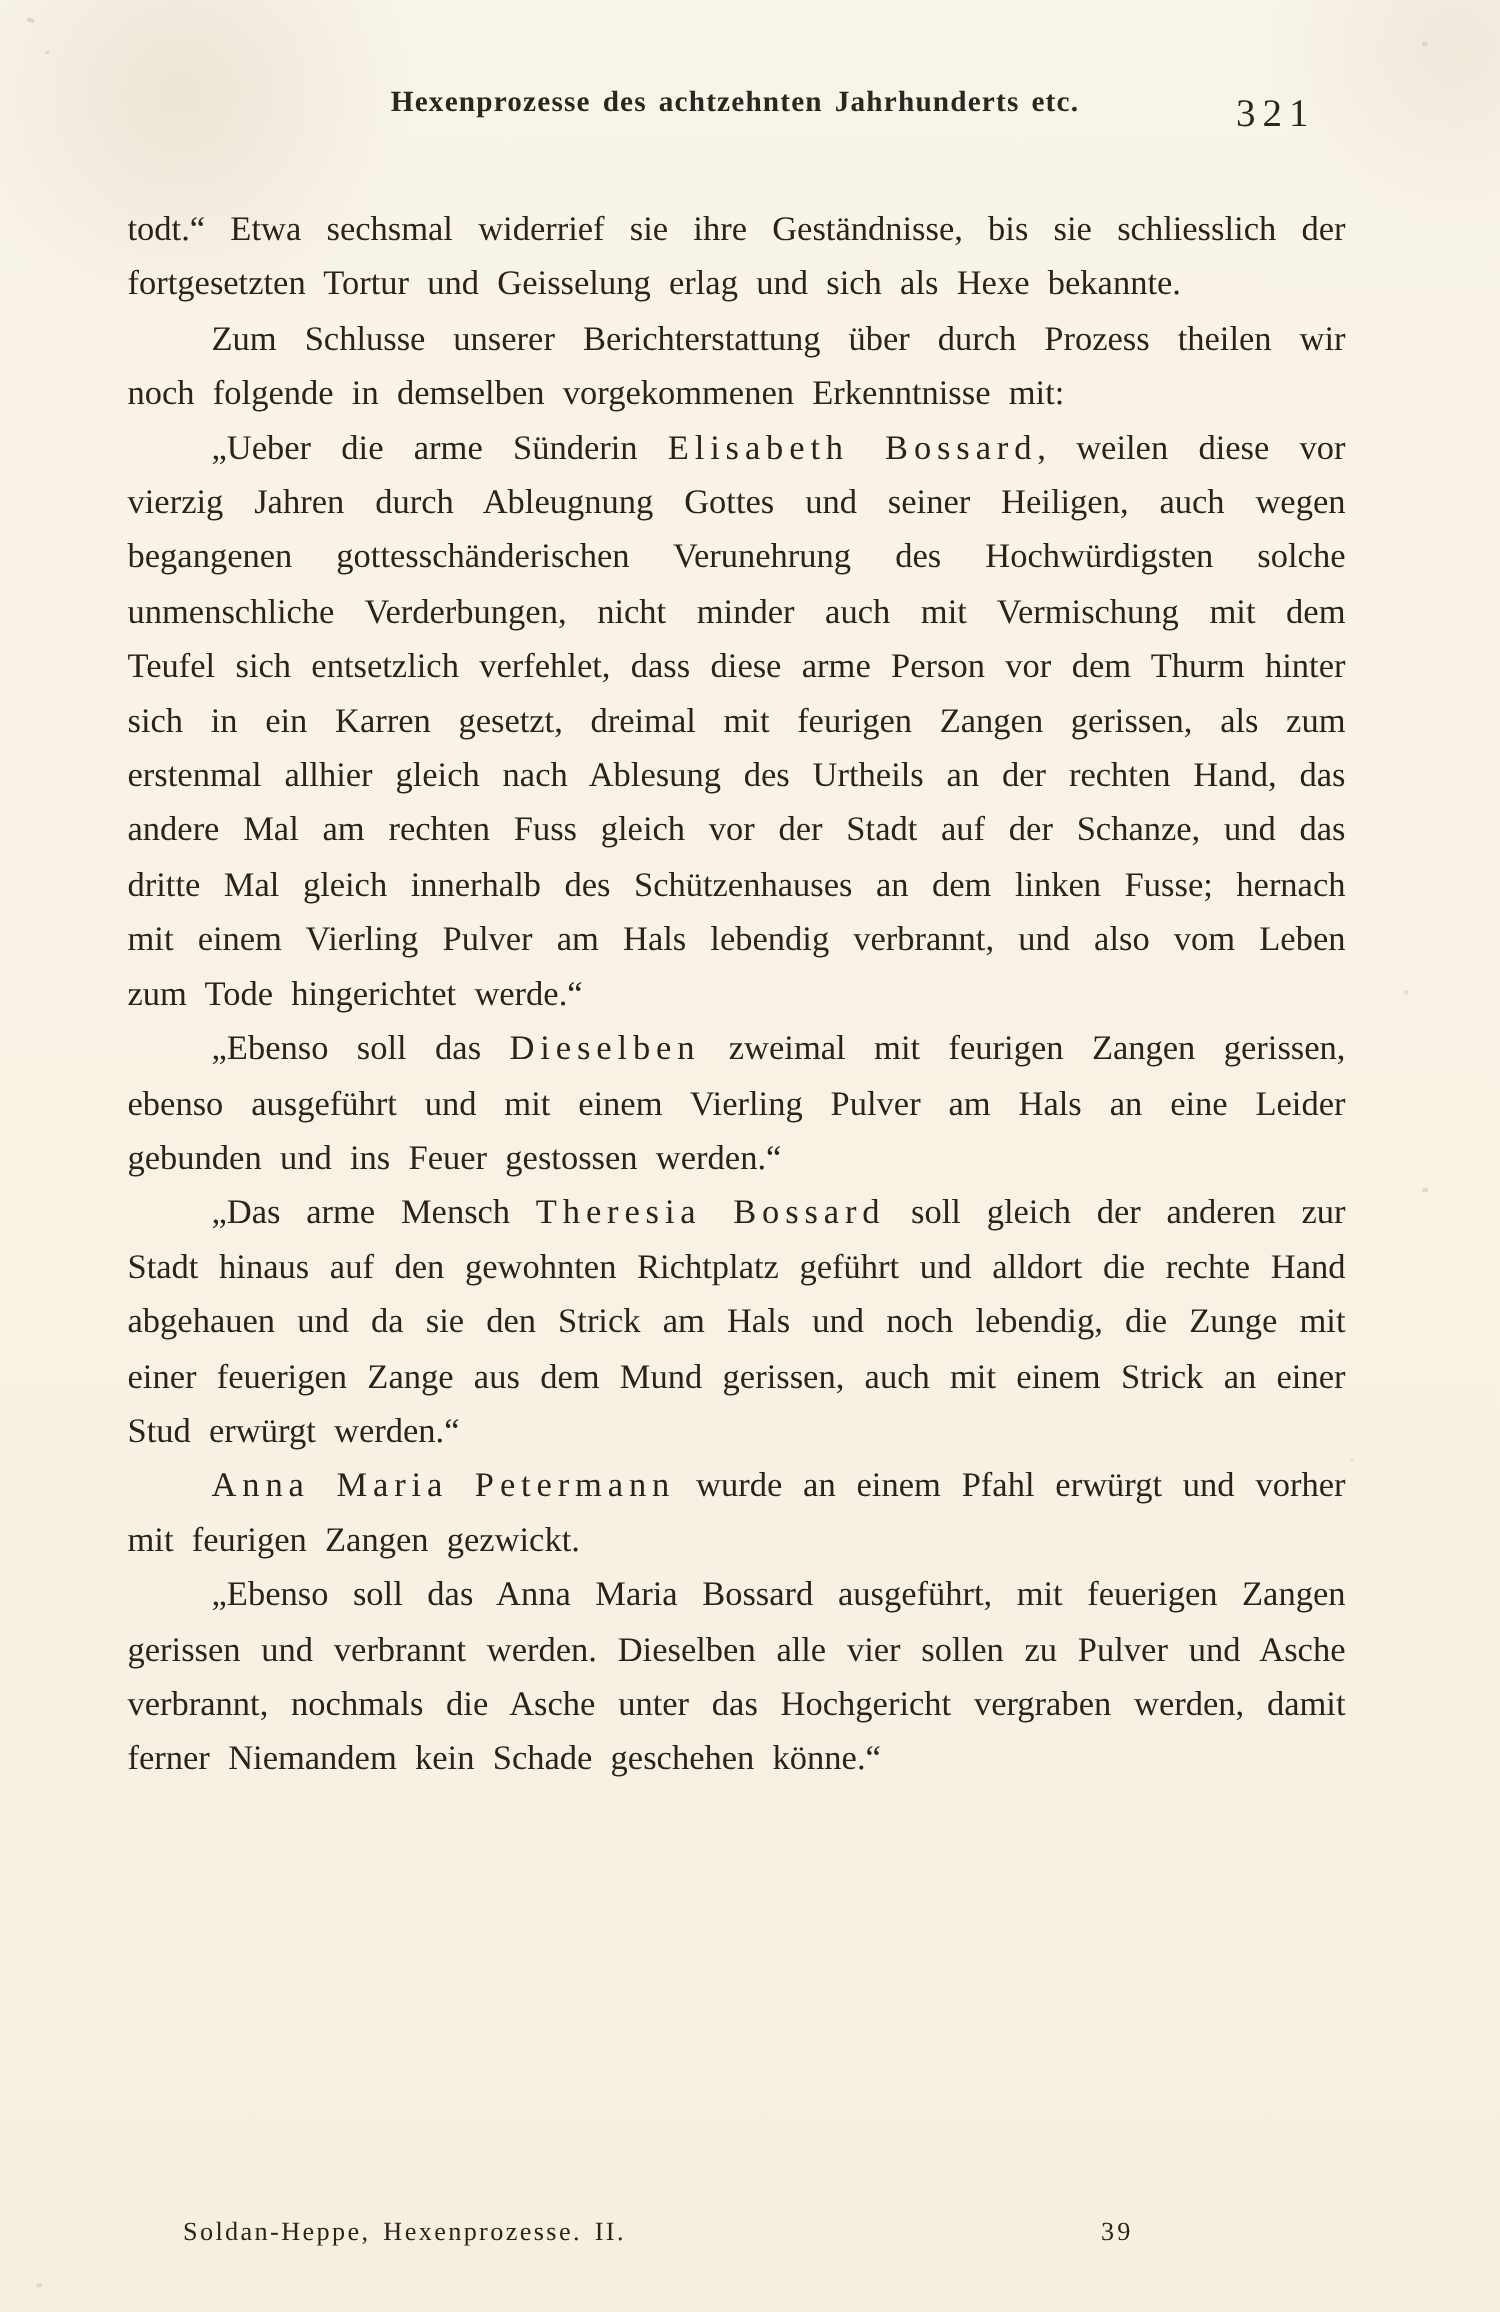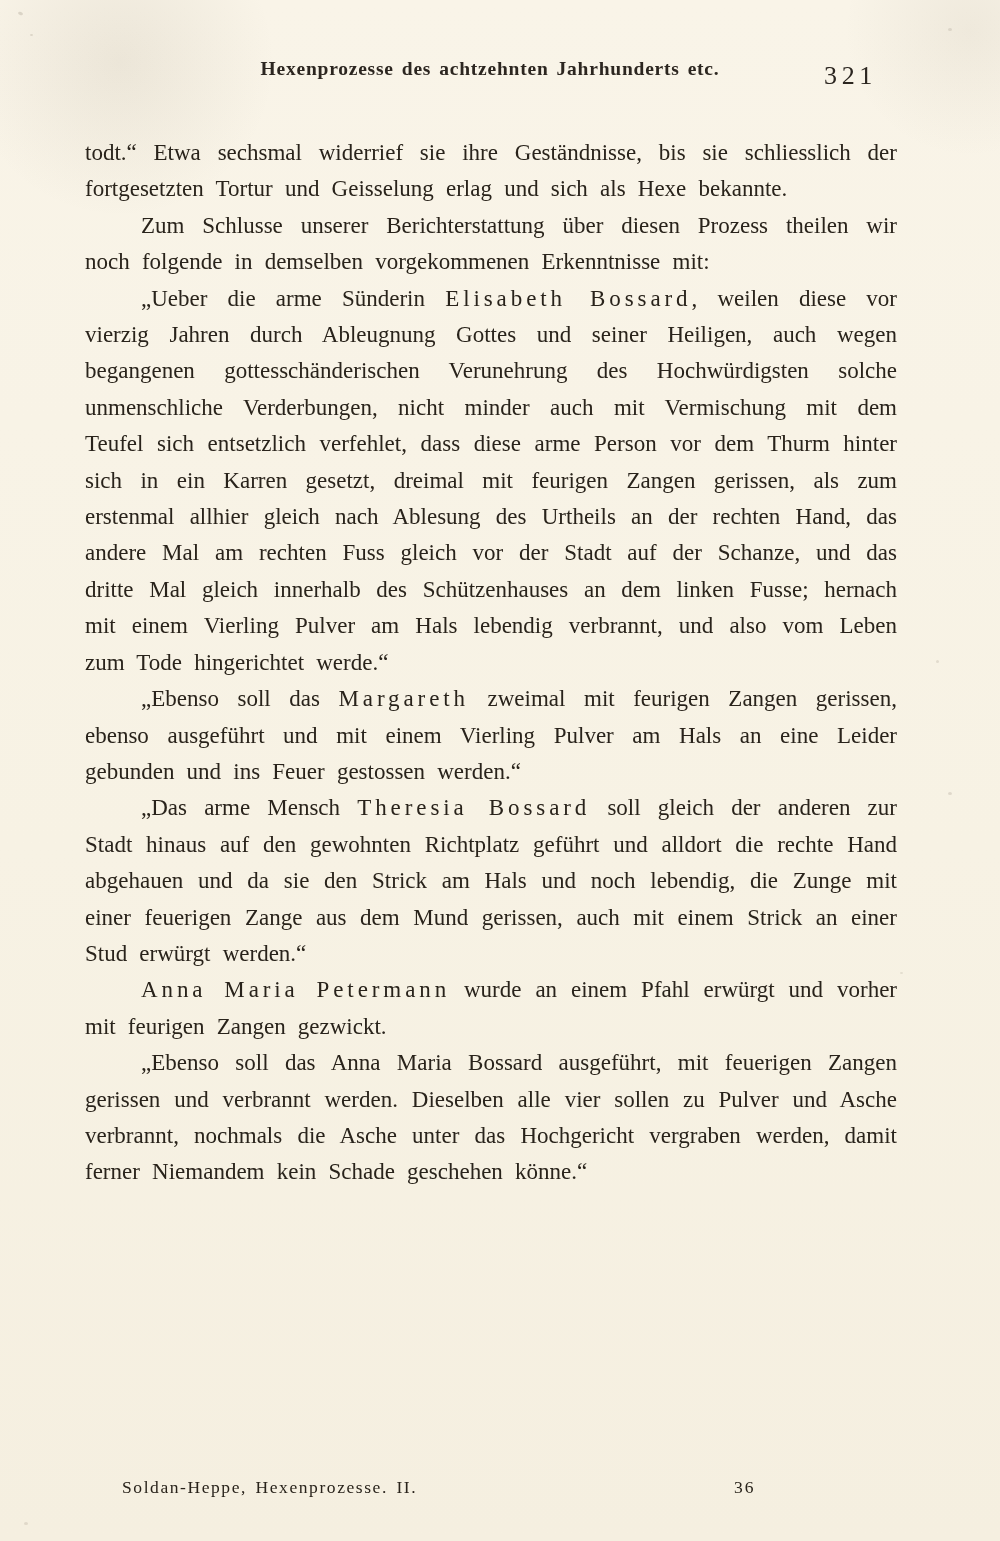--- a/index.html
+++ b/index.html
@@ -112,26 +112,26 @@
   <div class="speckle s6"></div>
   <div class="speckle s7"></div>
 
   <div class="running-header">
     <span class="header-title">Hexenprozesse des achtzehnten Jahrhunderts etc.</span>
     <span class="page-number">321</span>
   </div>
 
   <div class="body-text">
       <p class="para"><span class="">todt.“  Etwa sechsmal widerrief sie ihre Geständnisse, bis sie schliesslich der fortgesetzten Tortur und Geisselung erlag und sich als Hexe bekannte.</span></p>
-      <p class="para indent"><span class="">Zum Schlusse unserer Berichterstattung über diesen Prozess theilen wir noch folgende in demselben vorgekommenen Erkenntnisse mit:</span></p>
+      <p class="para indent"><span class="">Zum Schlusse unserer Berichterstattung über durch Prozess theilen wir noch folgende in demselben vorgekommenen Erkenntnisse mit:</span></p>
       <p class="para indent"><span class="">„Ueber die arme Sünderin </span><span class="spaced">Elisabeth Bossard</span><span class="">, weilen diese vor vierzig Jahren durch Ableugnung Gottes und seiner Heiligen, auch wegen begangenen gottesschänderischen Verunehrung des Hochwürdigsten solche unmenschliche Verderbungen, nicht minder auch mit Vermischung mit dem Teufel sich entsetzlich verfehlet, dass diese arme Person vor dem Thurm hinter sich in ein Karren gesetzt, dreimal mit feurigen Zangen gerissen, als zum erstenmal allhier gleich nach Ablesung des Urtheils an der rechten Hand, das andere Mal am rechten Fuss gleich vor der Stadt auf der Schanze, und das dritte Mal gleich innerhalb des Schützenhauses an dem linken Fusse; hernach mit einem Vierling Pulver am Hals lebendig verbrannt, und also vom Leben zum Tode hingerichtet werde.“</span></p>
-      <p class="para indent"><span class="">„Ebenso soll das </span><span class="spaced">Margareth</span><span class=""> zweimal mit feurigen Zangen gerissen, ebenso ausgeführt und mit einem Vierling Pulver am Hals an eine Leider gebunden und ins Feuer gestossen werden.“</span></p>
+      <p class="para indent"><span class="">„Ebenso soll das </span><span class="spaced">Dieselben</span><span class=""> zweimal mit feurigen Zangen gerissen, ebenso ausgeführt und mit einem Vierling Pulver am Hals an eine Leider gebunden und ins Feuer gestossen werden.“</span></p>
       <p class="para indent"><span class="">„Das arme Mensch </span><span class="spaced">Theresia Bossard</span><span class=""> soll gleich der anderen zur Stadt hinaus auf den gewohnten Richtplatz geführt und alldort die rechte Hand abgehauen und da sie den Strick am Hals und noch lebendig, die Zunge mit einer feuerigen Zange aus dem Mund gerissen, auch mit einem Strick an einer Stud erwürgt werden.“</span></p>
       <p class="para indent"><span class="spaced">Anna Maria Petermann</span><span class=""> wurde an einem Pfahl erwürgt und vorher mit feurigen Zangen gezwickt.</span></p>
       <p class="para indent"><span class="">„Ebenso soll das Anna Maria Bossard ausgeführt, mit feuerigen Zangen gerissen und verbrannt werden.  Dieselben alle vier sollen zu Pulver und Asche verbrannt, nochmals die Asche unter das Hochgericht vergraben werden, damit ferner Niemandem kein Schade geschehen könne.“</span></p>
     </div>
 
   <div class="page-footer">
     <span class="footer-citation">Soldan-Heppe, Hexenprozesse. II.</span>
-    <span class="sheet-number">36</span>
+    <span class="sheet-number">39</span>
   </div>
 
 </div>
 
 </body></html>

